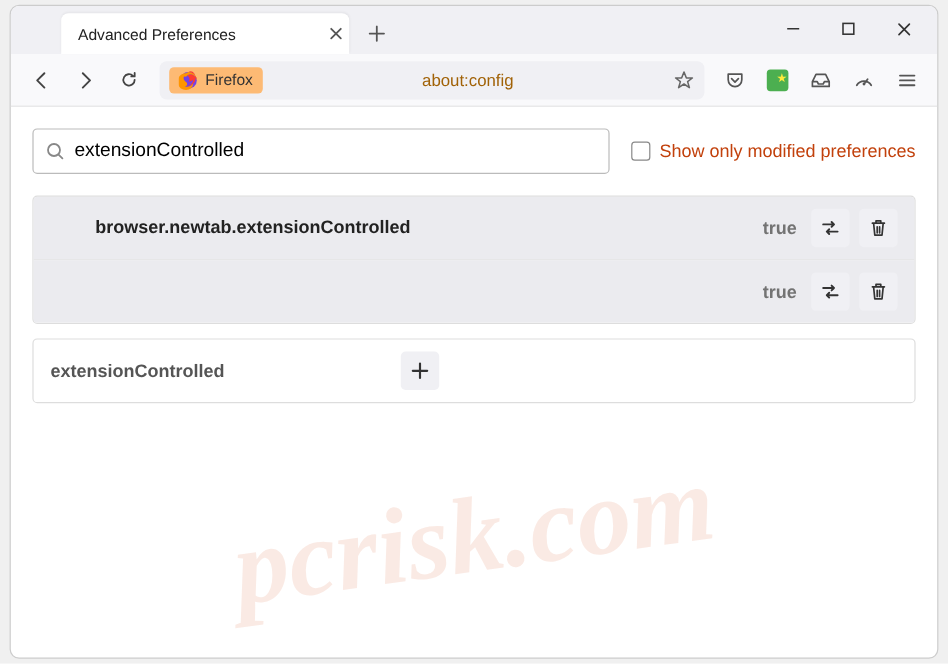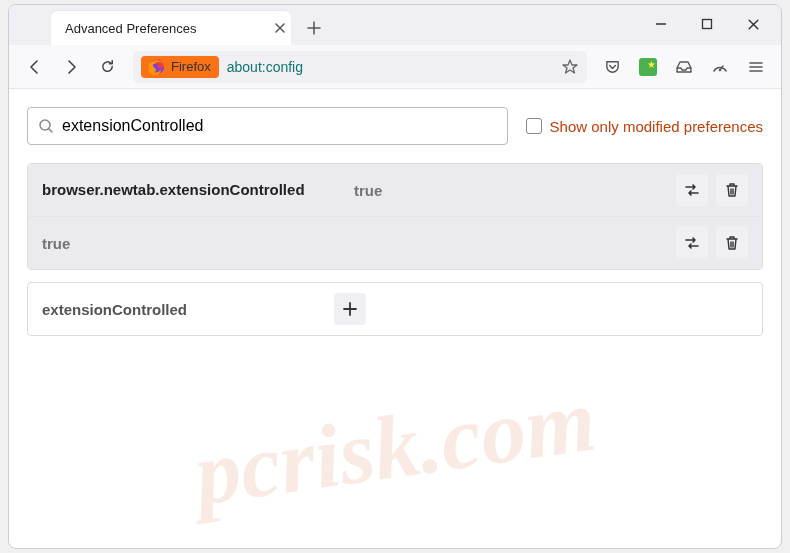--- a/index.html
+++ b/index.html
@@ -85,28 +85,28 @@
       background: #f0f0f4;
       border-radius: 6px;
       display: flex;
       align-items: center;
       padding: 0 8px;
       margin: 0 6px;
       gap: 8px;
     }
     .url-identity {
       display: flex; align-items: center; gap: 6px;
-      background: #f97316;
+      background: #fdba74;
       padding: 3px 8px;
       border-radius: 4px;
       font-size: 13px;
       color: #333;
     }
     .ff-icon { width: 16px; height: 16px; }
-    .url-text { font-size: 14px; color: #0f766e; flex: 1; }
+    .url-text { font-size: 14px; color: #a16207; flex: 1; text-align: center; }
     .url-star { color: #666; }
     .tool-icons { display: flex; gap: 6px; align-items:center;}
     .tool-icon {
       width: 30px; height: 30px; display:flex; align-items:center; justify-content:center;
       color:#555; cursor:pointer; border-radius: 4px;
     }
     .green-icon { background: #4caf50; width:18px; height:18px; border-radius:3px; position:relative;}
     .green-icon::after { content:"★"; color:#ffeb3b; font-size:10px; position:absolute; top:1px; right:1px;}
     
     .content {
@@ -150,20 +150,21 @@
       width: 16px; height: 16px;
       border: 1.5px solid #888;
       border-radius: 3px;
       cursor:pointer;
     }
     
     .prefs {
       border: 1px solid #ddd;
       border-radius: 4px;
       overflow: hidden;
+      text-align: right;
     }
     .pref-row {
       display: flex;
       align-items: center;
       padding: 10px 14px;
       gap: 12px;
       border-bottom: 1px solid #e5e5e5;
       min-height: 48px;
     }
     .pref-row:last-child { border-bottom: none; }

